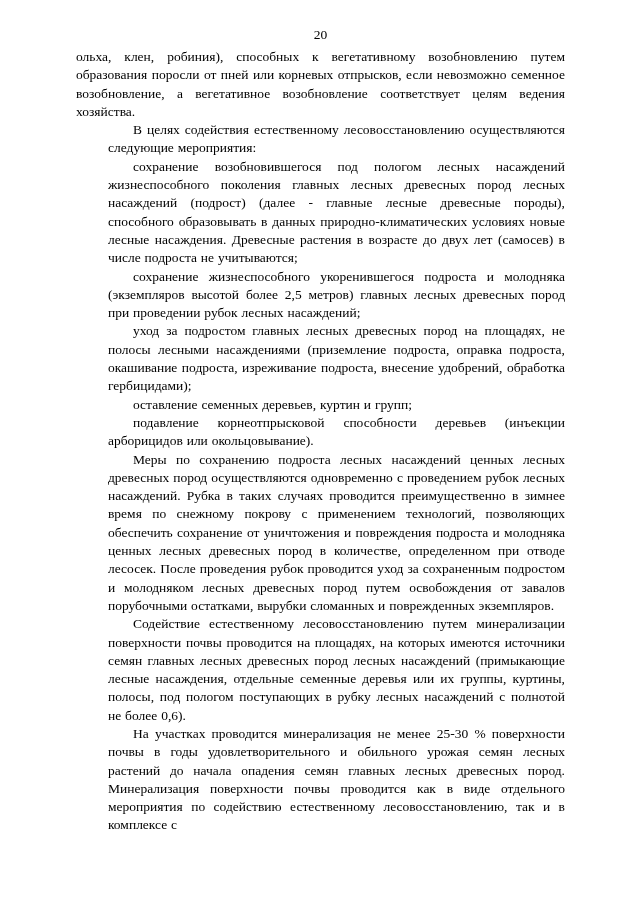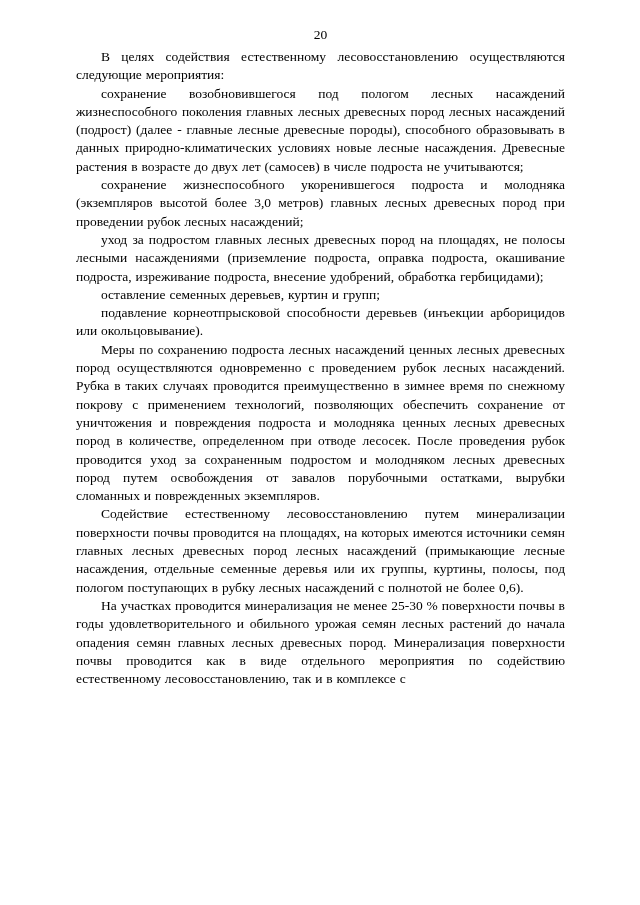--- a/index.html
+++ b/index.html
@@ -24,31 +24,32 @@
     line-height: 18px;
     margin-bottom: 4px;
   }
   .content { width: 100%; }
   .para {
     font-size: 13.5px;
     line-height: 18.3px;
     text-align: justify;
     word-spacing: 0.5px;
   }
-  .para.indent { text-indent: 25px; }
+  .para.indent { text-indent: 25px; margin-left: 32px; }
 </style>
 </head>
 <body>
 
 <div class="page">
   <div class="page-number">20</div>
   <div class="content">
+      <p class="para">ольха, клен, робиния), способных к вегетативному возобновлению путем образования поросли от пней или корневых отпрысков, если невозможно семенное возобновление, а вегетативное возобновление соответствует целям ведения хозяйства.</p>
       <p class="para indent">В целях содействия естественному лесовосстановлению осуществляются следующие мероприятия:</p>
       <p class="para indent">сохранение возобновившегося под пологом лесных насаждений жизнеспособного поколения главных лесных древесных пород лесных насаждений (подрост) (далее - главные лесные древесные породы), способного образовывать в данных природно-климатических условиях новые лесные насаждения. Древесные растения в возрасте до двух лет (самосев) в числе подроста не учитываются;</p>
-      <p class="para indent">сохранение жизнеспособного укоренившегося подроста и молодняка (экземпляров высотой более 3,0 метров) главных лесных древесных пород при проведении рубок лесных насаждений;</p>
+      <p class="para indent">сохранение жизнеспособного укоренившегося подроста и молодняка (экземпляров высотой более 2,5 метров) главных лесных древесных пород при проведении рубок лесных насаждений;</p>
       <p class="para indent">уход за подростом главных лесных древесных пород на площадях, не полосы лесными насаждениями (приземление подроста, оправка подроста, окашивание подроста, изреживание подроста, внесение удобрений, обработка гербицидами);</p>
       <p class="para indent">оставление семенных деревьев, куртин и групп;</p>
       <p class="para indent">подавление корнеотпрысковой способности деревьев (инъекции арборицидов или окольцовывание).</p>
       <p class="para indent">Меры по сохранению подроста лесных насаждений ценных лесных древесных пород осуществляются одновременно с проведением рубок лесных насаждений. Рубка в таких случаях проводится преимущественно в зимнее время по снежному покрову с применением технологий, позволяющих обеспечить сохранение от уничтожения и повреждения подроста и молодняка ценных лесных древесных пород в количестве, определенном при отводе лесосек. После проведения рубок проводится уход за сохраненным подростом и молодняком лесных древесных пород путем освобождения от завалов порубочными остатками, вырубки сломанных и поврежденных экземпляров.</p>
       <p class="para indent">Содействие естественному лесовосстановлению путем минерализации поверхности почвы проводится на площадях, на которых имеются источники семян главных лесных древесных пород лесных насаждений (примыкающие лесные насаждения, отдельные семенные деревья или их группы, куртины, полосы, под пологом поступающих в рубку лесных насаждений с полнотой не более 0,6).</p>
       <p class="para indent">На участках проводится минерализация не менее 25-30 % поверхности почвы в годы удовлетворительного и обильного урожая семян лесных растений до начала опадения семян главных лесных древесных пород. Минерализация поверхности почвы проводится как в виде отдельного мероприятия по содействию естественному лесовосстановлению, так и в комплексе с</p>
     </div>
 </div>
 
 </body></html>

